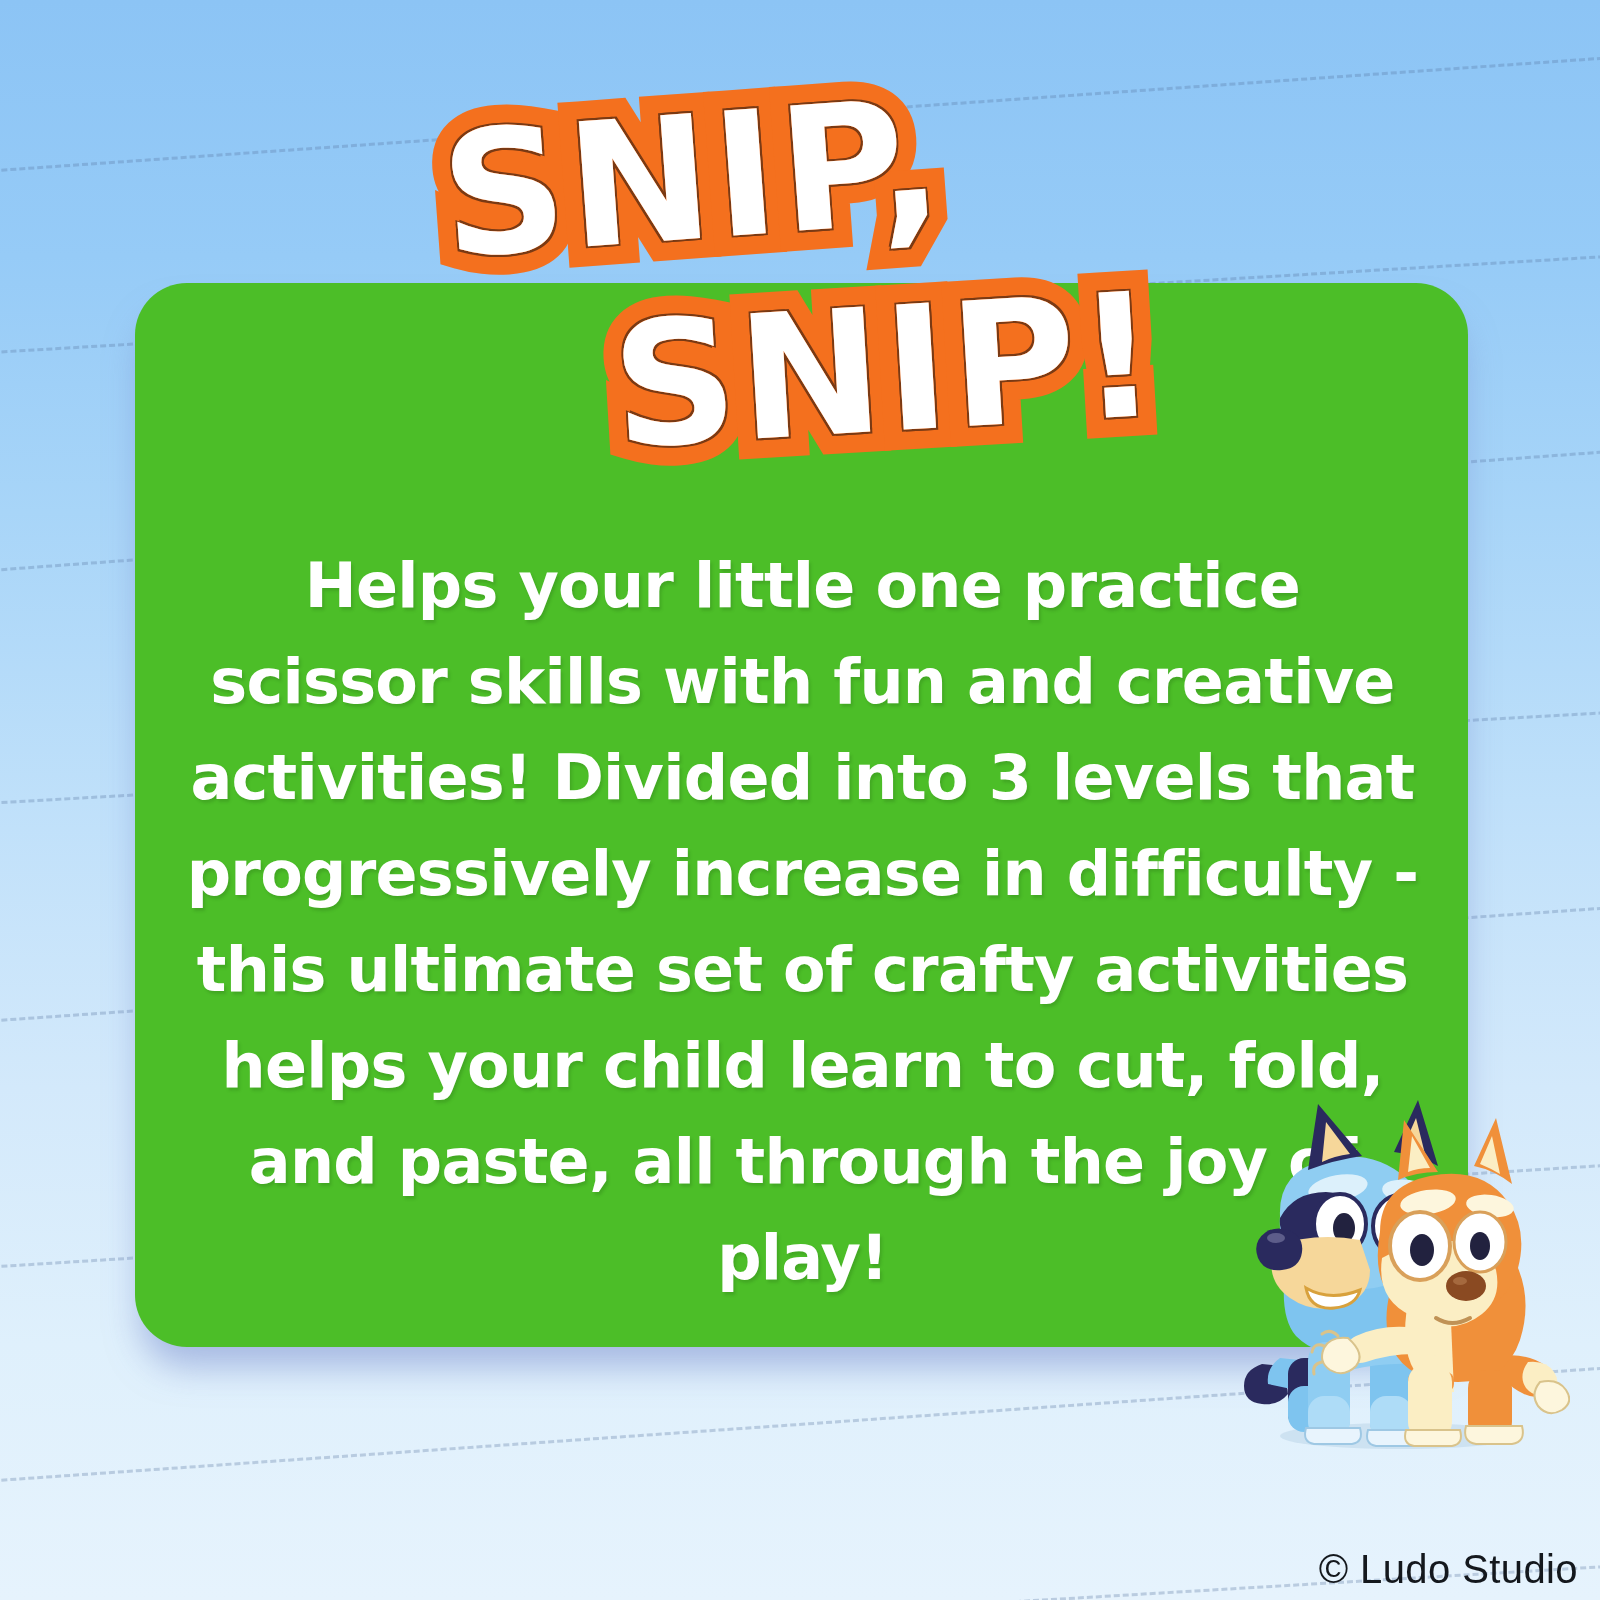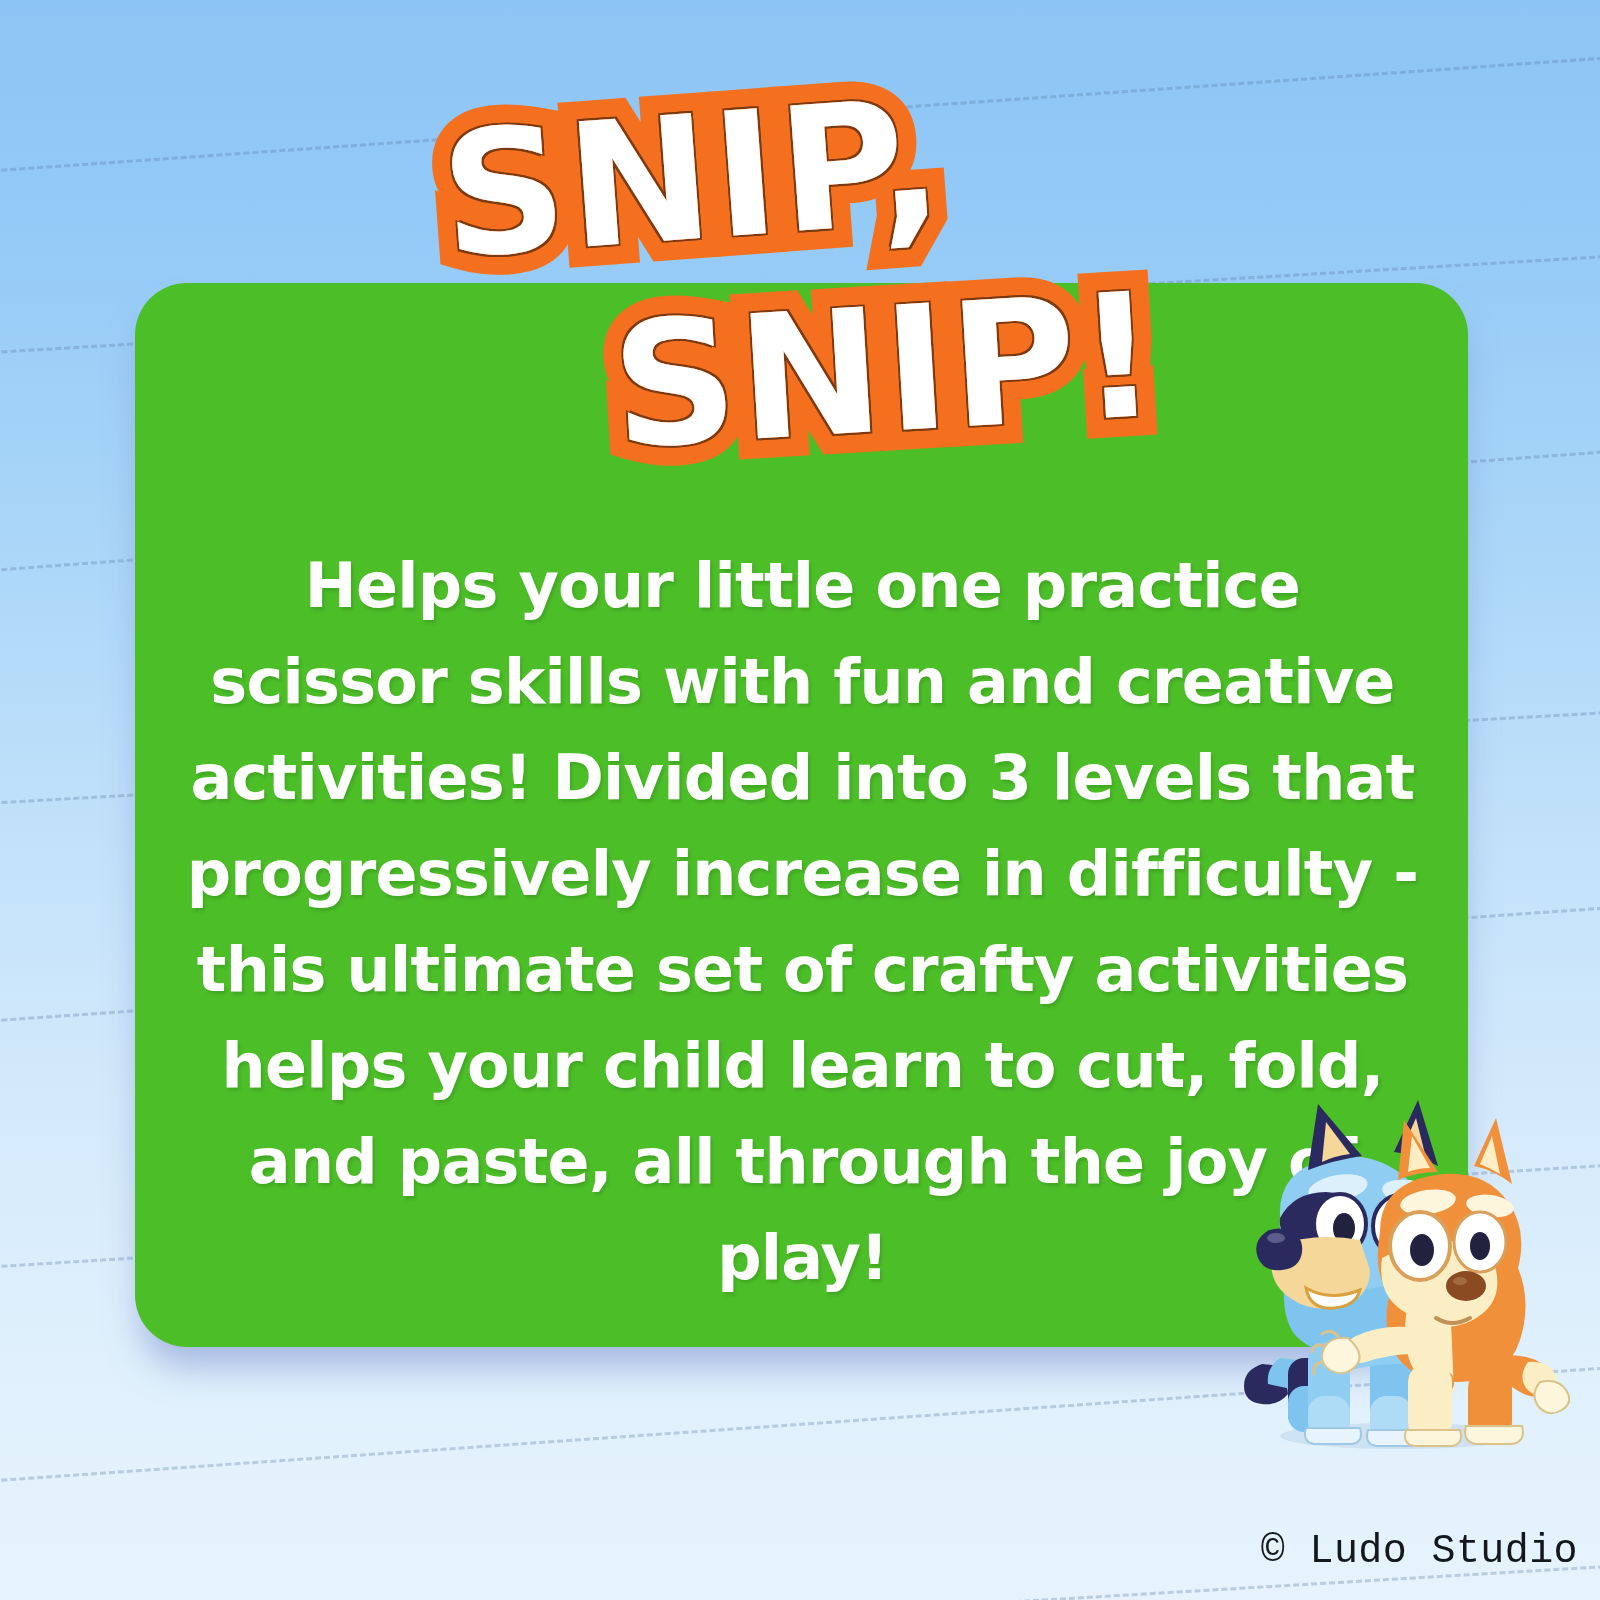--- a/index.html
+++ b/index.html
@@ -129,22 +129,22 @@
     left: 1222px;
     top: 1096px;
     width: 348px;
     height: 360px;
   }
 
   
   #copyright {
     position: absolute;
     right: 22px;
-    bottom: 26px;
-    font-family: Liberation Mono, monospace;
+    bottom: 8px;
+    font-family: Liberation Sans, sans-serif;
     font-size: 40px;
     color: #14181d;
     letter-spacing: 0.01em;
   }
 </style>
 </head>
 <body>
 
 <div id="page">
 

